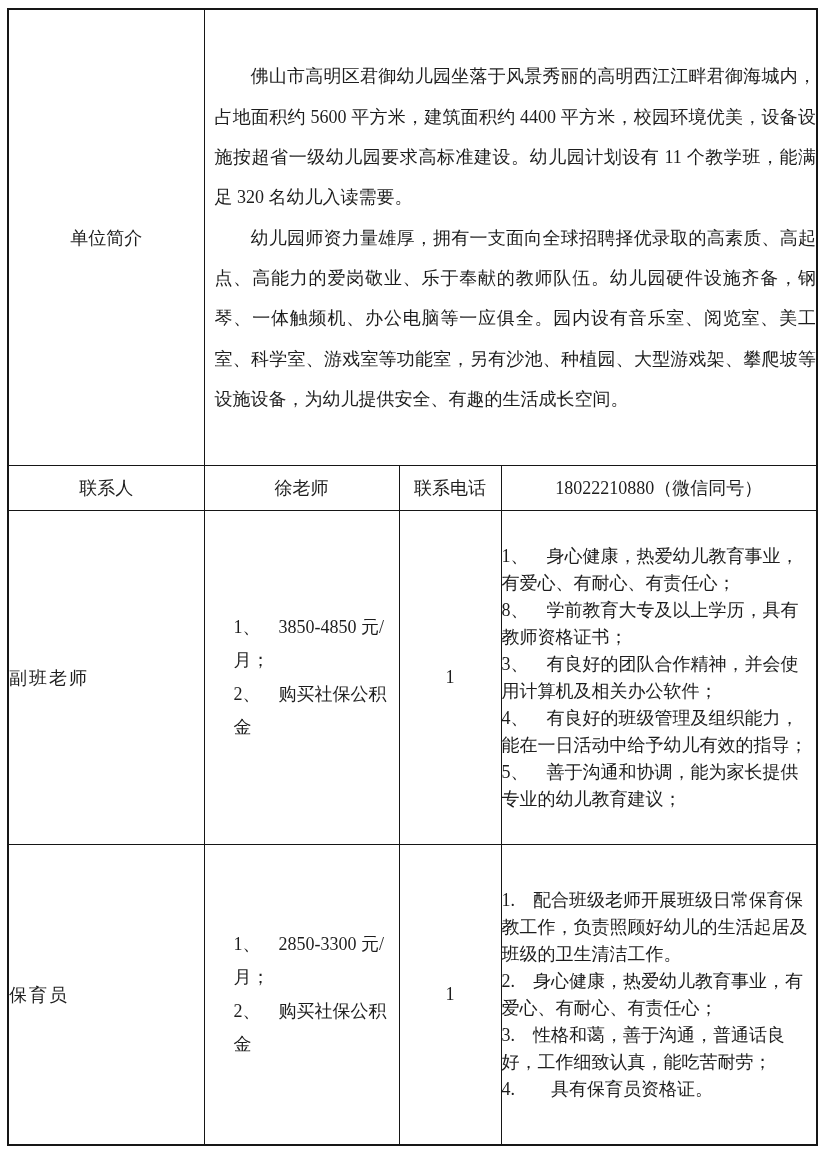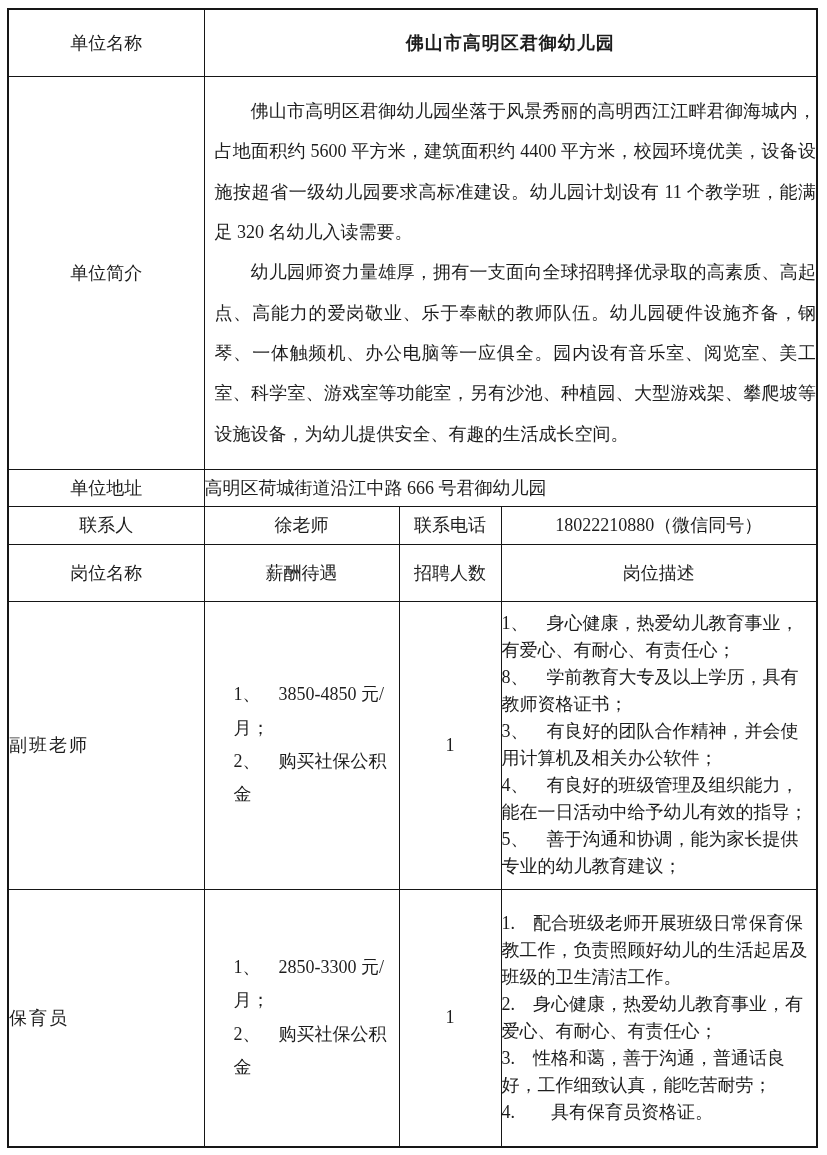--- a/index.html
+++ b/index.html
@@ -83,51 +83,37 @@
 <div class="doc">
   <table class="recruit">
     <colgroup>
       <col style="width:196px">
       <col style="width:195px">
       <col style="width:102px">
       <col style="width:316px">
     </colgroup>
 
     <tbody>
-        <tr style="height:67px">
-      <td class="label-cell">单位名称</td>
-      <td class="title-cell" colspan="3">佛山市高明区君御幼儿园</td>
-    </tr>
 
     <tr style="height:393px">
       <td class="label-cell">单位简介</td>
       <td class="intro-cell" colspan="3">
         <p class="intro-p">佛山市高明区君御幼儿园坐落于风景秀丽的高明西江江畔君御海城内，占地面积约 5600 平方米，建筑面积约 4400 平方米，校园环境优美，设备设施按超省一级幼儿园要求高标准建设。幼儿园计划设有 11 个教学班，能满足 320 名幼儿入读需要。</p>
         <p class="intro-p">幼儿园师资力量雄厚，拥有一支面向全球招聘择优录取的高素质、高起点、高能力的爱岗敬业、乐于奉献的教师队伍。幼儿园硬件设施齐备，钢琴、一体触频机、办公电脑等一应俱全。园内设有音乐室、阅览室、美工室、科学室、游戏室等功能室，另有沙池、种植园、大型游戏架、攀爬坡等设施设备，为幼儿提供安全、有趣的生活成长空间。</p>
       </td>
     </tr>
 
-    <tr style="height:37px">
-      <td class="label-cell">单位地址</td>
-      <td class="address-cell" colspan="3">高明区荷城街道沿江中路 666 号君御幼儿园</td>
-    </tr>
 
     <tr style="height:38px">
       <td class="label-cell">联系人</td>
       <td class="contact-value-cell">徐老师</td>
       <td class="label-cell">联系电话</td>
       <td class="contact-value-cell">18022210880（微信同号）</td>
     </tr>
 
-    <tr style="height:57px">
-      <td class="header-cell">岗位名称</td>
-      <td class="header-cell">薪酬待遇</td>
-      <td class="header-cell">招聘人数</td>
-      <td class="header-cell">岗位描述</td>
-    </tr>
 
     <tr style="height:288px">
       <td class="position-cell">副班老师</td>
       <td class="salary-cell">
         <p class="salary-line">1、　3850-4850 元/月；</p>
         <p class="salary-line">2、　购买社保公积金</p>
       </td>
       <td class="headcount-cell">1</td>
       <td class="desc-cell">
         <p class="desc-line">1、　身心健康，热爱幼儿教育事业，有爱心、有耐心、有责任心；</p>

